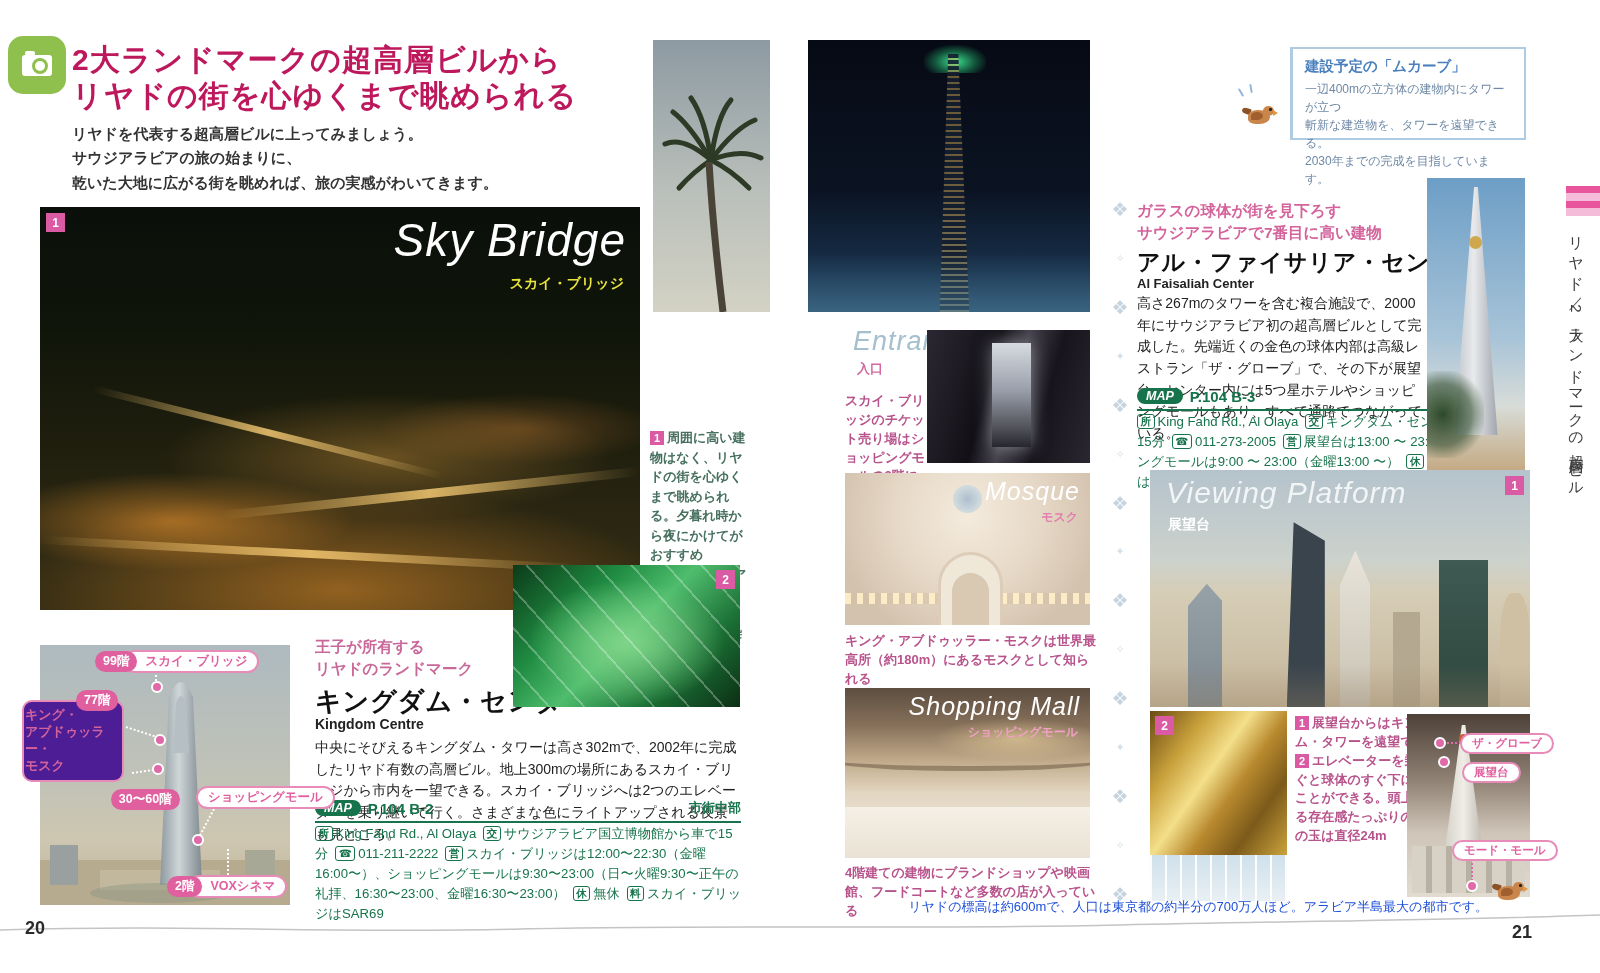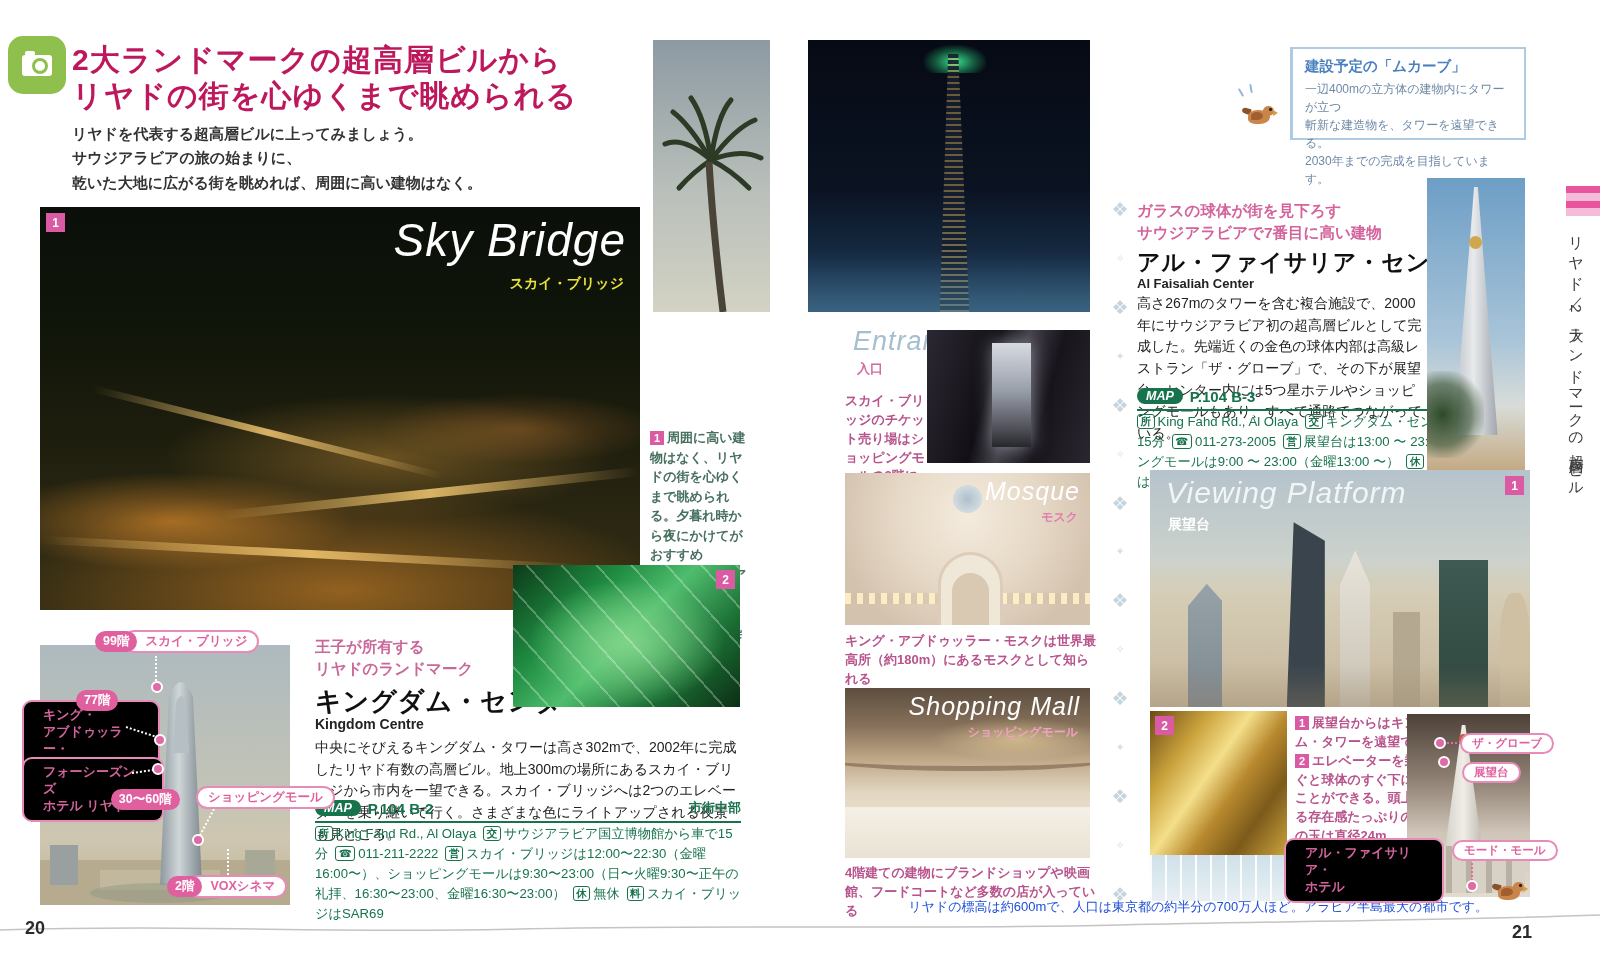--- a/index.html
+++ b/index.html
@@ -21,22 +21,22 @@
               font-weight:bold;display:flex;align-items:center;justify-content:center;z-index:6;}
   .numsq{display:inline-block;background:#da5ba3;color:#fff;width:14px;height:14px;font-size:11px;
          line-height:14px;text-align:center;margin-right:3px;font-weight:bold;}
   .cap-item{display:block;}
   .pill-solid{display:inline-block;background:#e0609f;color:#fff;border-radius:999px;
               font-size:12.5px;font-weight:bold;padding:2px 8px;position:relative;z-index:2;}
   .pill-out{display:inline-block;background:#fff;color:#e0609f;border:2px solid #e88bb8;border-radius:999px;
             font-size:12.5px;font-weight:bold;padding:1px 10px;}
   .pill-join{white-space:nowrap;display:flex;align-items:center;}
   .pill-join .pill-out{margin-left:-14px;padding-left:20px;z-index:1;}
-  .labelbox{position:absolute;background:#000000;border:2px solid #e88bb8;border-radius:10px;
-            color:#d4639c;font-weight:bold;font-size:13px;line-height:1.3;padding:5px 19px;z-index:3;}
+  .labelbox{position:absolute;background:#4c1d95;border:2px solid #e88bb8;border-radius:10px;
+            color:#d4639c;font-weight:bold;font-size:13px;line-height:1.3;padding:5px 1px;z-index:3;}
   .dotline{position:absolute;border-top:2px dotted #fff;transform-origin:left center;z-index:4;}
   .pinkdot{position:absolute;width:8px;height:8px;border-radius:50%;background:#e06aa8;border:2px solid #fff;z-index:5;}
 
   
   .script{font-style:italic;font-weight:300;letter-spacing:1px;}
 
   
   .map-row{position:absolute;display:flex;align-items:center;border-bottom:2px solid #17734c;padding-bottom:4px;}
   .map-pill{background:#17734c;color:#fff;font-style:italic;font-weight:bold;font-size:12.5px;
             padding:1px 9px;border-radius:10px;}
@@ -182,21 +182,21 @@
   <div class="abs cam-badge">
       <div class="cam"></div>
     </div>
   <div class="abs h-title">
     <div>2大ランドマークの超高層ビルから</div>
     <div>リヤドの街を心ゆくまで眺められる</div>
   </div>
   <div class="abs h-intro">
     <div>リヤドを代表する超高層ビルに上ってみましょう。</div>
     <div>サウジアラビアの旅の始まりに、</div>
-    <div>乾いた大地に広がる街を眺めれば、周囲に高い建物はなく。</div>
+    <div>乾いた大地に広がる街を眺めれば、旅の実感がわいてきます。</div>
   </div>
 
   
   <div class="photo skyphoto">
     <div class="photobadge" style="left:6px;top:6px;">1</div>
     <div class="road" style="left:8%;top:55%;width:60%;height:7px;transform:rotate(14deg);"></div>
     <div class="road" style="left:30%;top:70%;width:70%;height:9px;transform:rotate(-6deg);"></div>
     <div class="road" style="left:0%;top:85%;width:90%;height:8px;transform:rotate(3deg);"></div>
     <div class="sky-title script">Sky Bridge</div>
     <div class="sky-ja">スカイ・ブリッジ</div>
@@ -226,33 +226,29 @@
       <rect x="0" y="215" width="250" height="45" fill="#b7ab8f"></rect>
       <rect x="10" y="200" width="28" height="40" fill="#9aa0a0"></rect>
       <rect x="205" y="205" width="30" height="35" fill="#a8a896"></rect>
       <rect x="60" y="225" width="120" height="20" fill="#c2b89e"></rect>
       <path d="M120,240 L129,52 Q141,22 153,52 L162,240 Z" fill="url(#tg)"></path>
       <path d="M133,108 L136,58 Q141,44 146,58 L149,108 Z" fill="#b6c0c4"></path>
       <ellipse cx="120" cy="248" rx="70" ry="10" fill="#8f9884" opacity="0.5"></ellipse>
     </svg>
   </div>
   
-  <div class="abs pill-join" style="left:95px;top:630px;z-index:6;text-align:right;">
+  <div class="abs pill-join" style="left:95px;top:650px;z-index:6;text-align:right;">
     <span class="pill-solid">99階</span>
       <span class="pill-out">スカイ・ブリッジ</span>
   </div>
   <span class="pill-solid abs" style="left:76px;top:690px;z-index:6;">77階</span>
   <div class="labelbox" style="left:22px;top:700px;width:96px;">
     <span>キング・</span><br>
     <span>アブドゥッラー・</span><br>
     <span>モスク</span>
-  </div>
-  <div class="labelbox" style="left:22px;top:757px;width:100px;">
-    <span>フォーシーズンズ</span><br>
-    <span>ホテル リヤド</span>
   </div>
   <span class="pill-solid abs" style="left:64px;top:789px;z-index:6;">30〜60階</span>
   <span class="pill-out abs" style="left:196px;top:786px;z-index:6;position:absolute;">ショッピングモール</span>
   <div class="abs pill-join" style="left:167px;top:875px;z-index:6;">
     <span class="pill-solid">2階</span>
       <span class="pill-out">VOXシネマ</span>
   </div>
   
   <div class="dotline" style="left:156px;top:655px;width:28px;transform:rotate(90deg);"></div>
   <div class="pinkdot" style="left:151px;top:681px;"></div>
@@ -417,24 +413,20 @@
     <span class="cap-item"><span class="numsq">2</span><span>エレベーターを乗り継ぐと球体のすぐ下に行くことができる。頭上にある存在感たっぷりの金色の玉は直径24m</span></span>
   </div>
   <div class="photo modelphoto">
     <div class="modeltower"></div>
       <div class="modelball"></div>
       <div class="modelbase"></div>
   </div>
   <span class="pill-out abs" style="left:1460px;top:733px;z-index:7;font-size:11.5px;">ザ・グローブ</span>
   <span class="pill-out abs" style="left:1462px;top:762px;z-index:7;font-size:11.5px;">展望台</span>
   <span class="pill-out abs" style="left:1452px;top:840px;z-index:7;font-size:11.5px;">モード・モール</span>
-  <div class="labelbox" style="left:1284px;top:838px;width:118px;">
-    <span>アル・ファイサリア・</span><br>
-    <span>ホテル</span>
-  </div>
   <div class="dotline" style="left:1443px;top:742px;width:18px;border-color:#e06aa8;"></div>
   <div class="pinkdot" style="left:1434px;top:737px;"></div>
   <div class="pinkdot" style="left:1438px;top:756px;"></div>
   <div class="dotline" style="left:1472px;top:862px;width:18px;transform:rotate(90deg);border-color:#e06aa8;"></div>
   <div class="pinkdot" style="left:1466px;top:880px;"></div>
 
   
   <div class="abs side-tab"></div>
   <div class="abs side-text">リヤド／2大ランドマークの超高層ビル</div>
 

